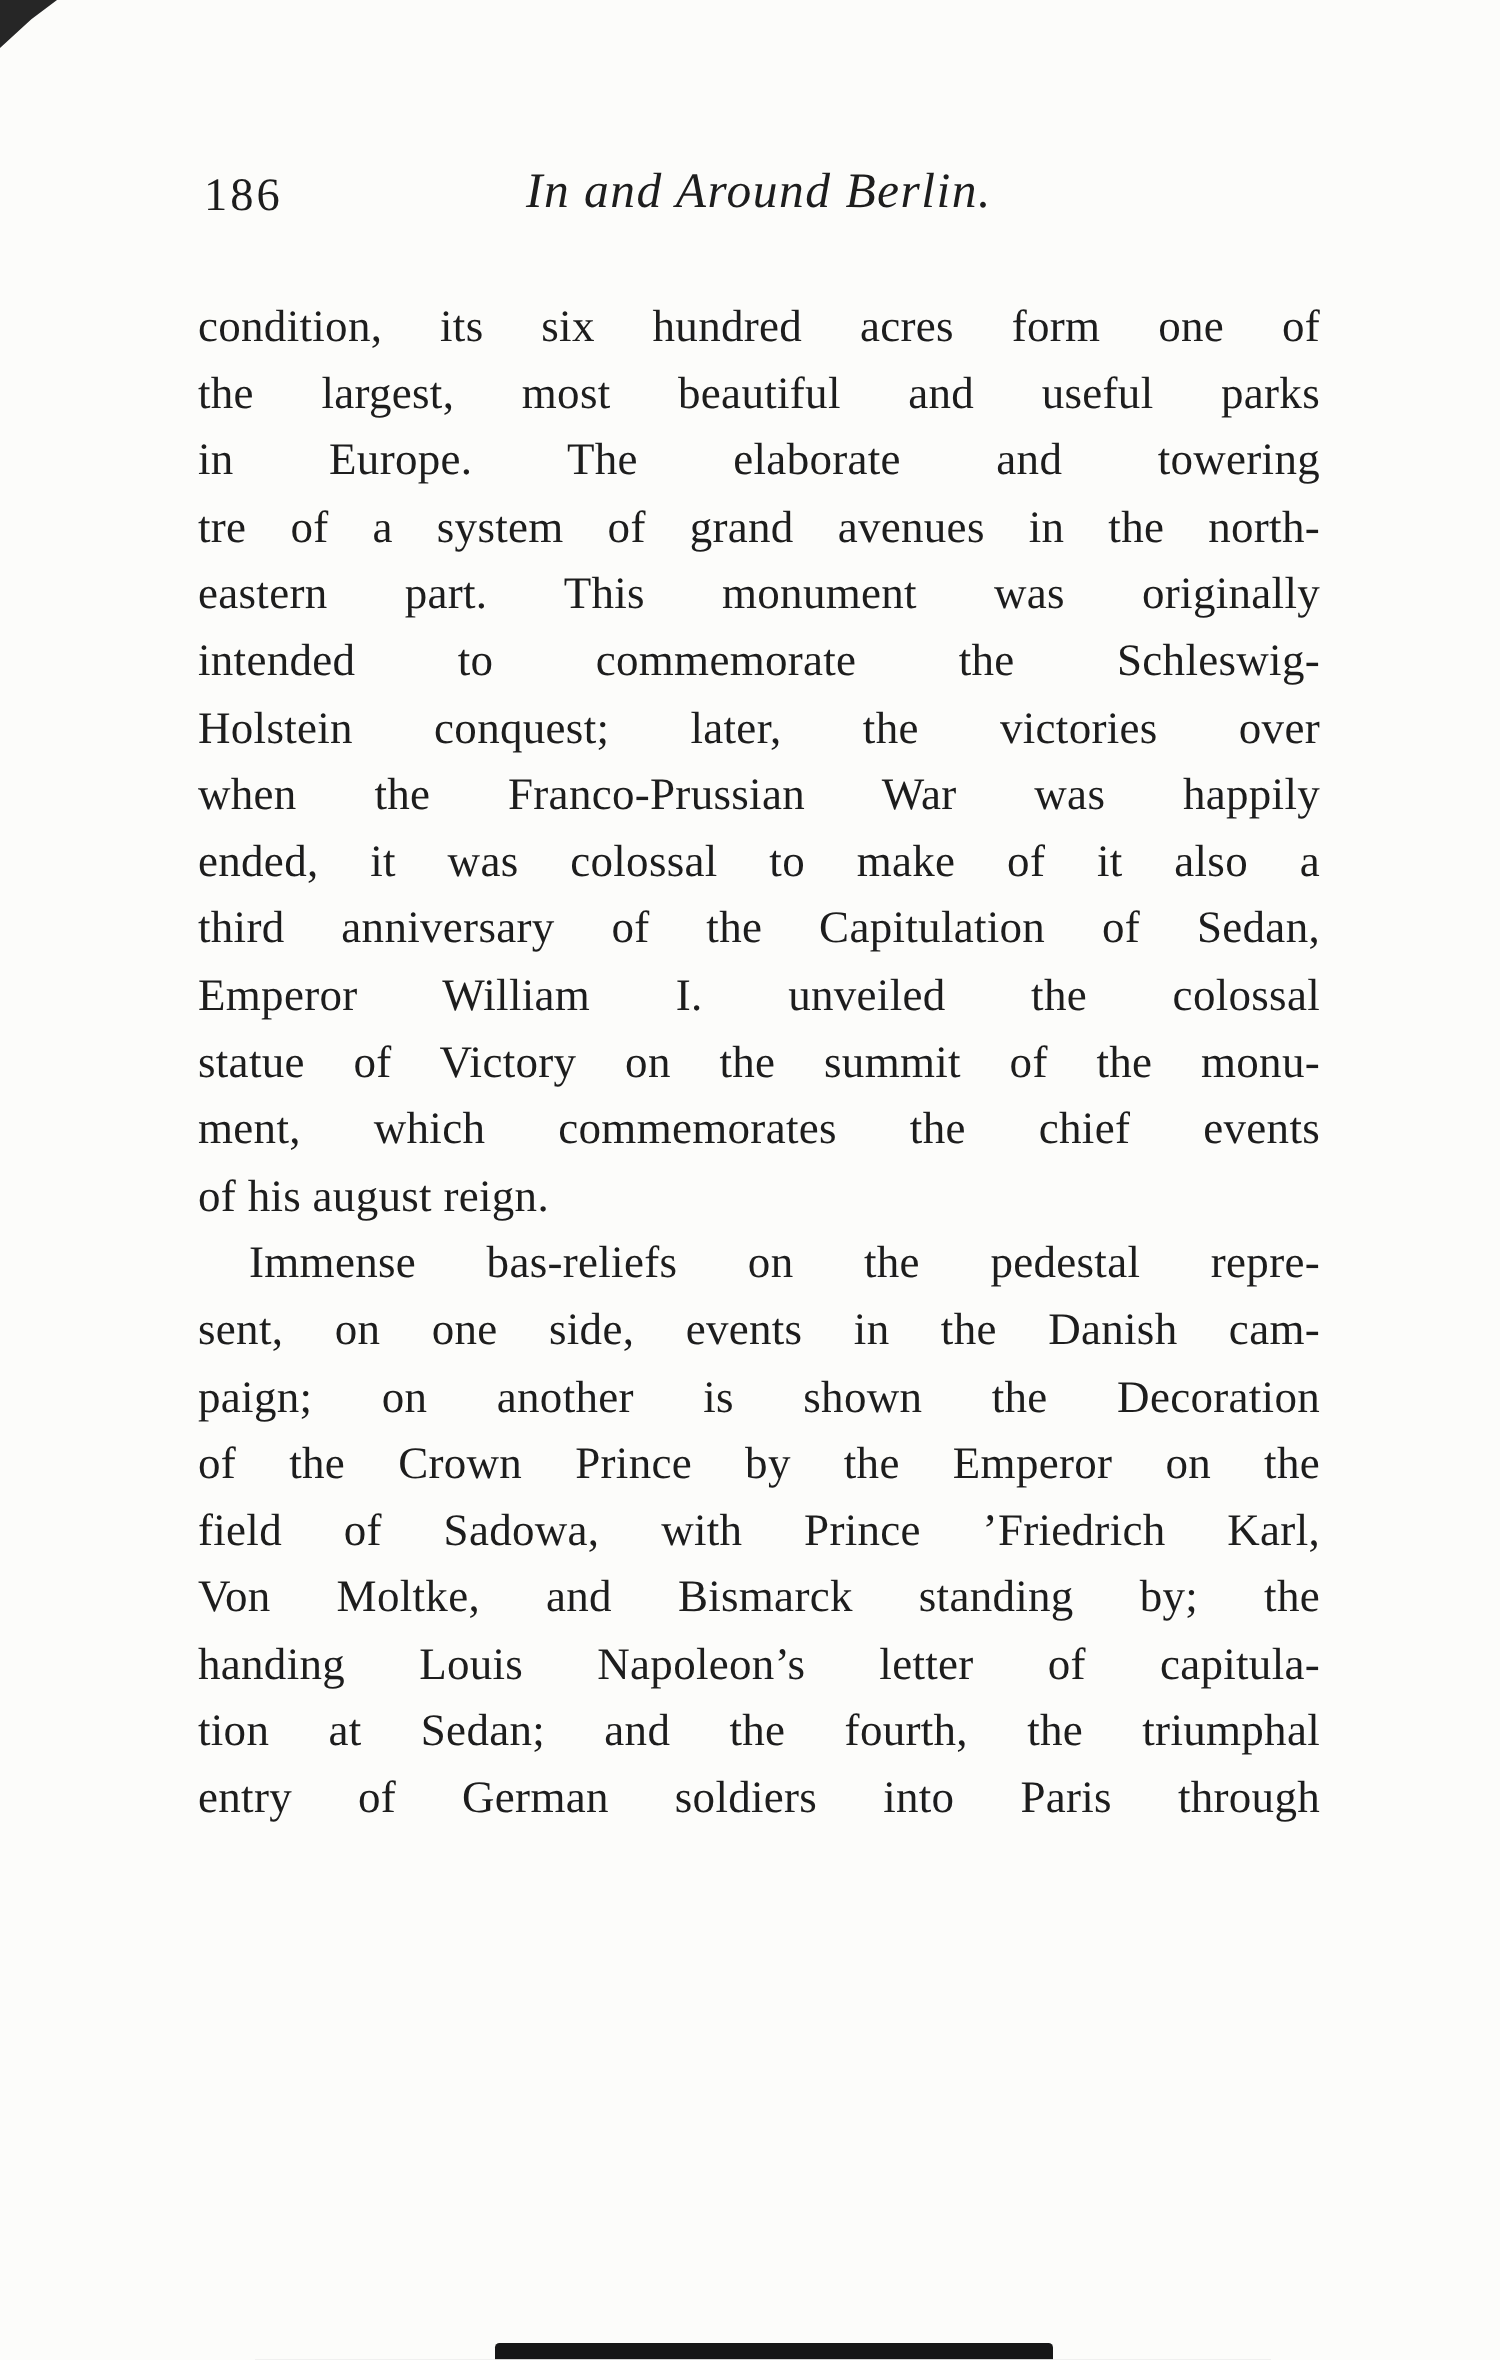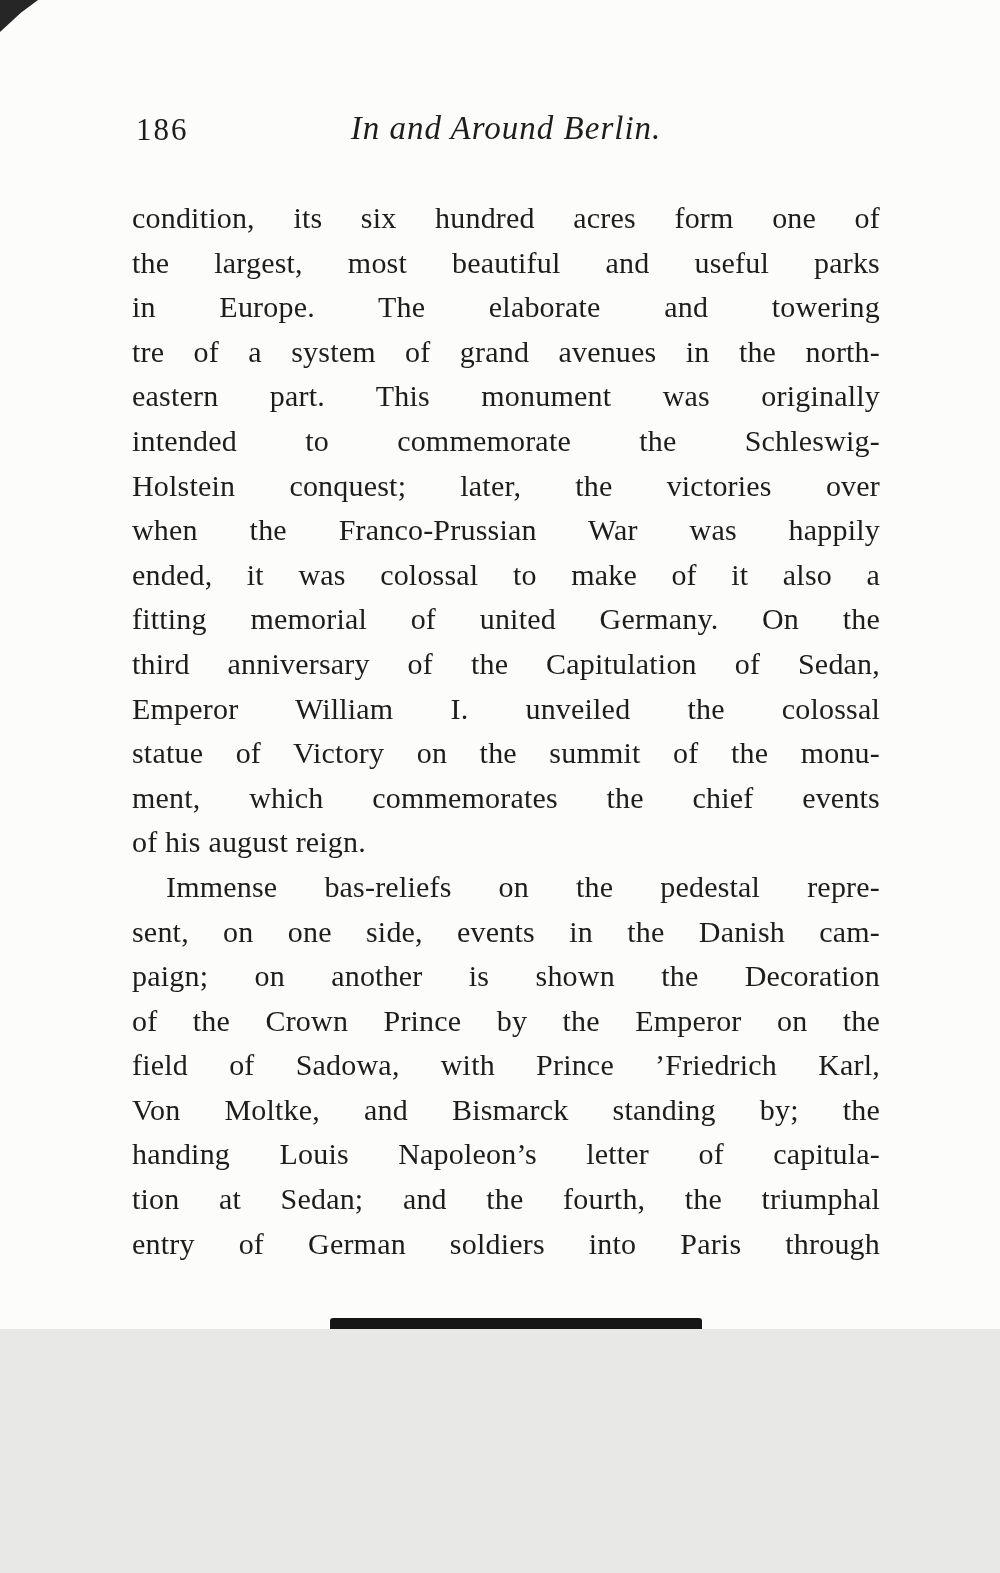--- a/index.html
+++ b/index.html
@@ -3,21 +3,21 @@
 <meta charset="utf-8">
 <style>
   html, body {
     margin: 0;
     padding: 0;
     background: #e8e8e6;
   }
   .page {
     position: relative;
     width: 1000px;
-    height: 1329px;
+    height: 1573px;
     margin: 0 auto;
     background: var(--paper, #fcfcfa);
     overflow: hidden;
     font-family: "Liberation Serif", "DejaVu Serif", serif;
     color: var(--ink, #1d1d1d);
   }
 
   
   .header {
     position: absolute;
@@ -99,21 +99,20 @@
       <div class="paragraph">
         <div class="line">condition, its six hundred acres form one of</div>
         <div class="line">the largest, most beautiful and useful parks</div>
         <div class="line">in Europe.  The elaborate and towering</div>
         <div class="line">tre of a system of grand avenues in the north-</div>
         <div class="line">eastern part.  This monument was originally</div>
         <div class="line">intended to commemorate the Schleswig-</div>
         <div class="line">Holstein conquest; later, the victories over</div>
         <div class="line">when the Franco-Prussian War was happily</div>
         <div class="line">ended, it was colossal to make of it also a</div>
-        <div class="line">fitting memorial of united Germany.  On the</div>
         <div class="line">third anniversary of the Capitulation of Sedan,</div>
         <div class="line">Emperor William I. unveiled the colossal</div>
         <div class="line">statue of Victory on the summit of the monu-</div>
         <div class="line">ment, which commemorates the chief events</div>
         <div class="line no-justify">of his august reign.</div>
       </div>
       <div class="paragraph">
         <div class="line indent">Immense bas-reliefs on the pedestal repre-</div>
         <div class="line">sent, on one side, events in the Danish cam-</div>
         <div class="line">paign; on another is shown the Decoration</div>

